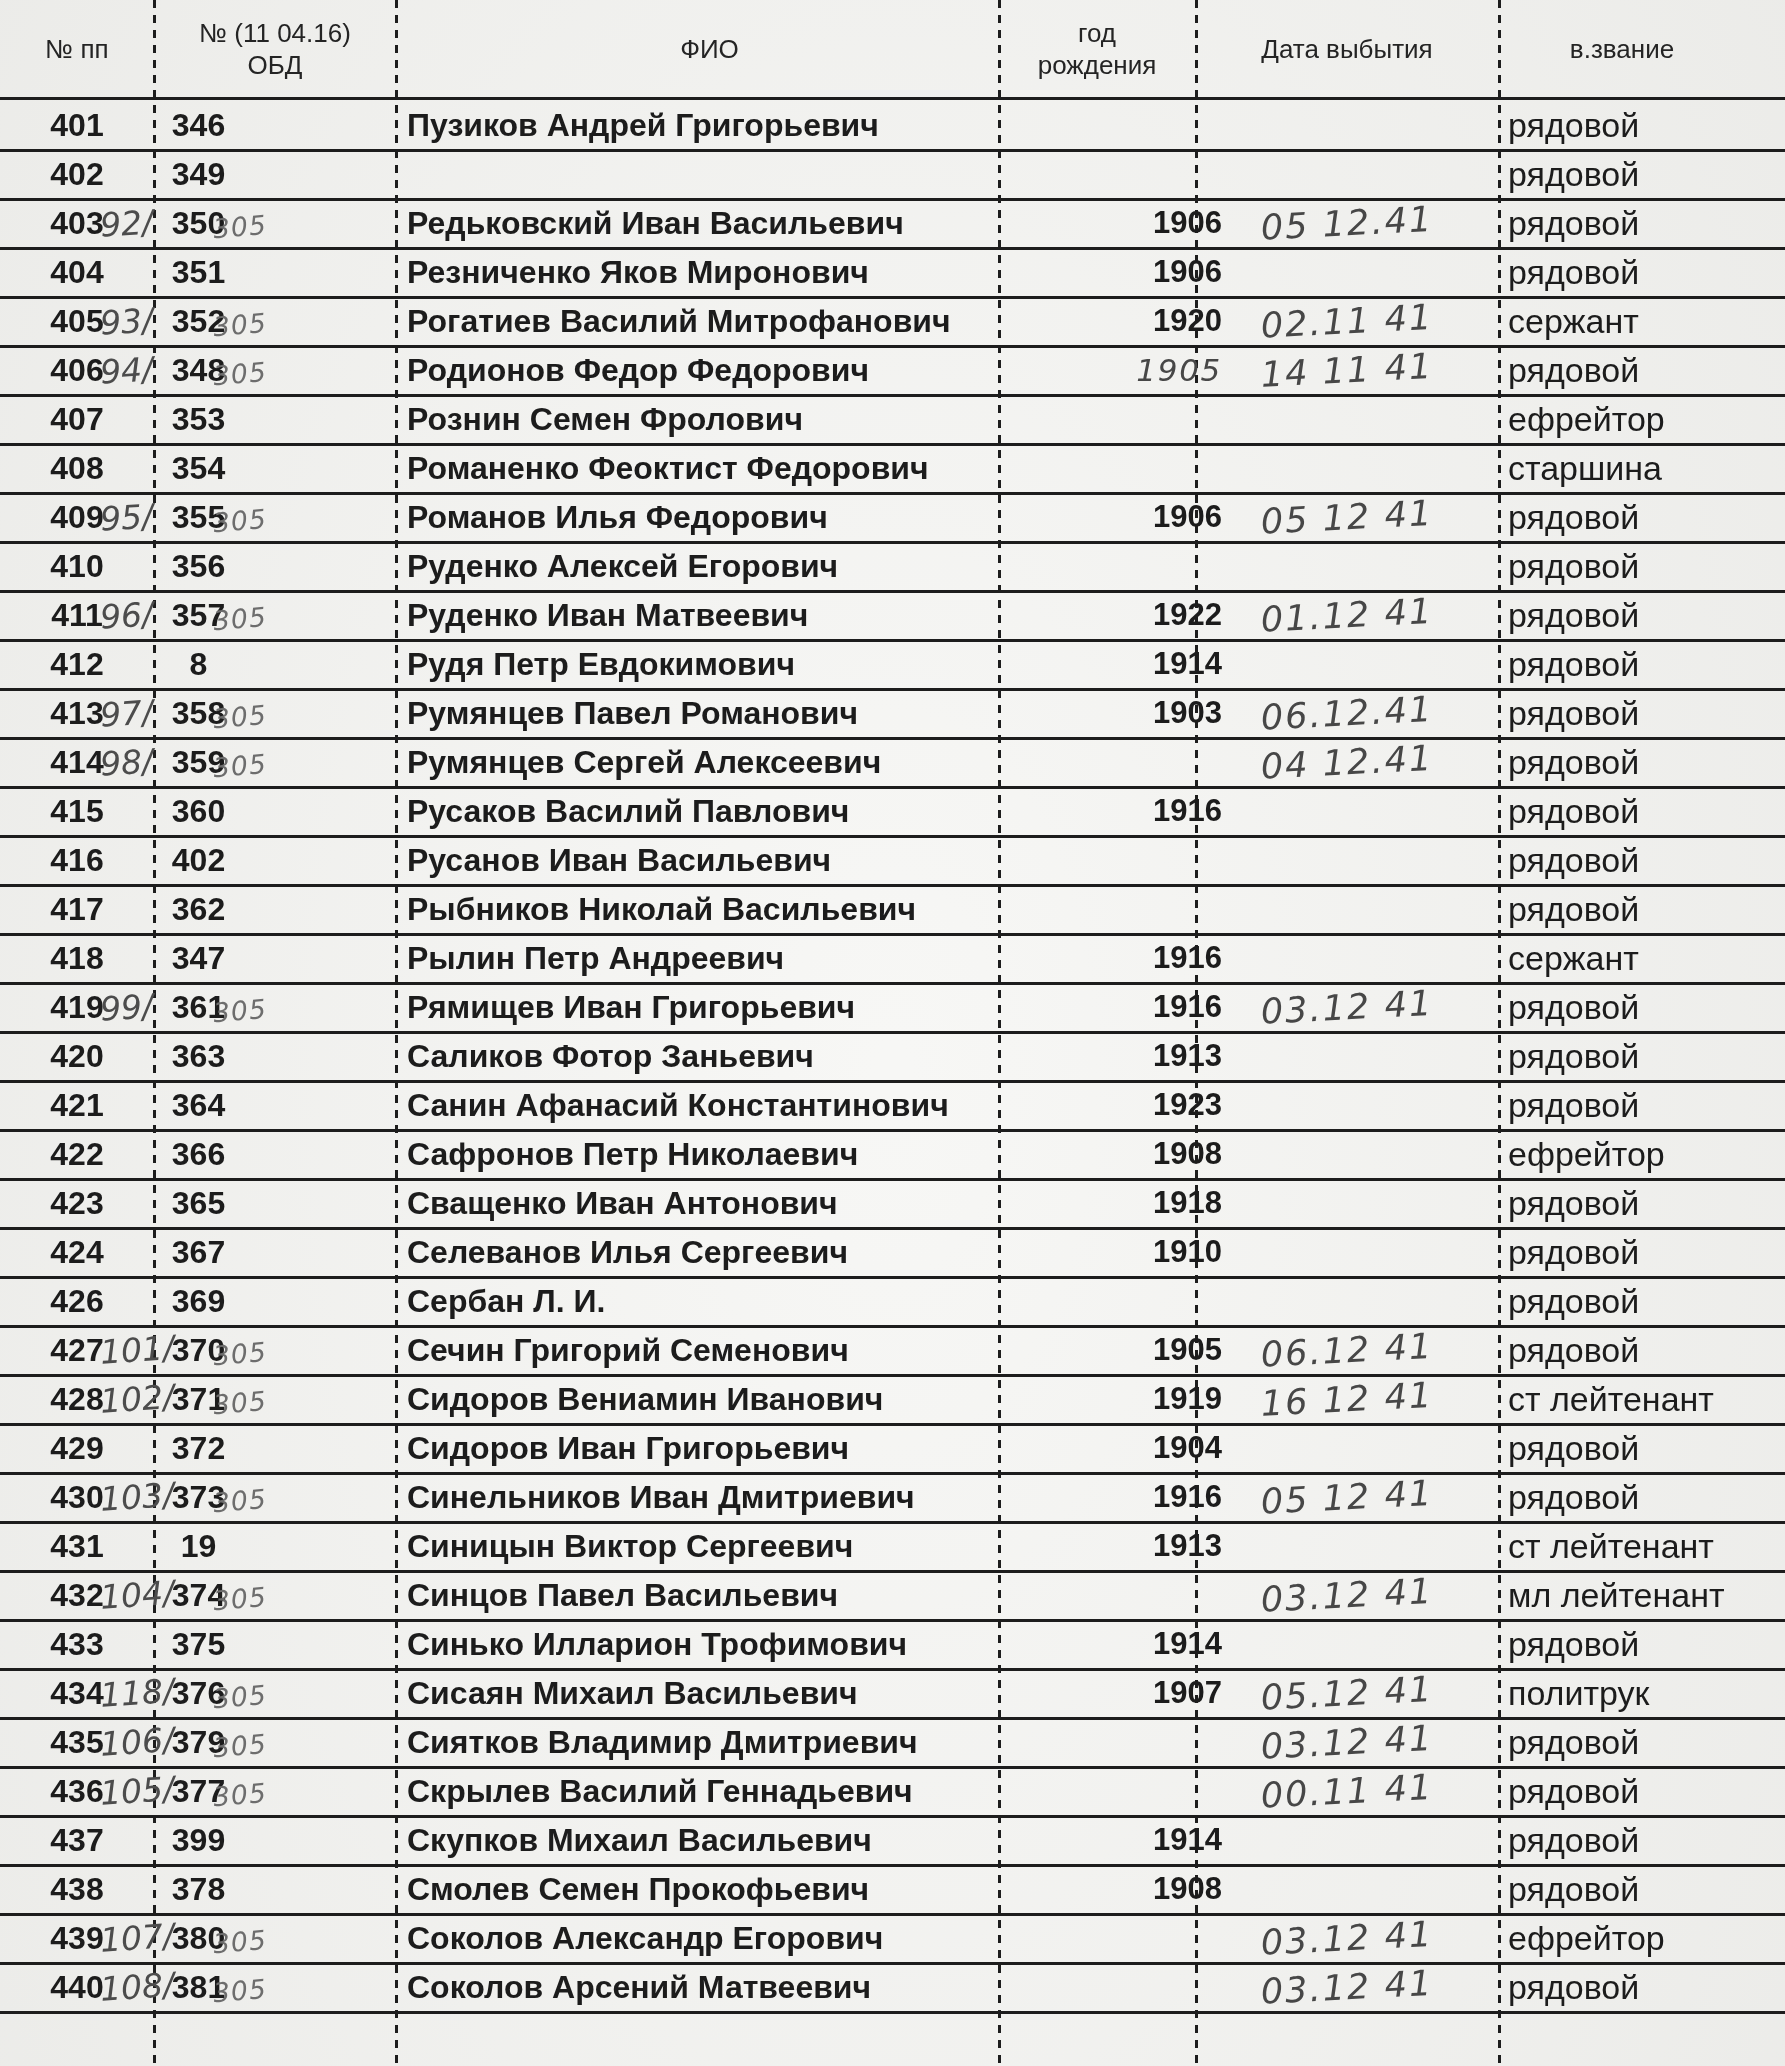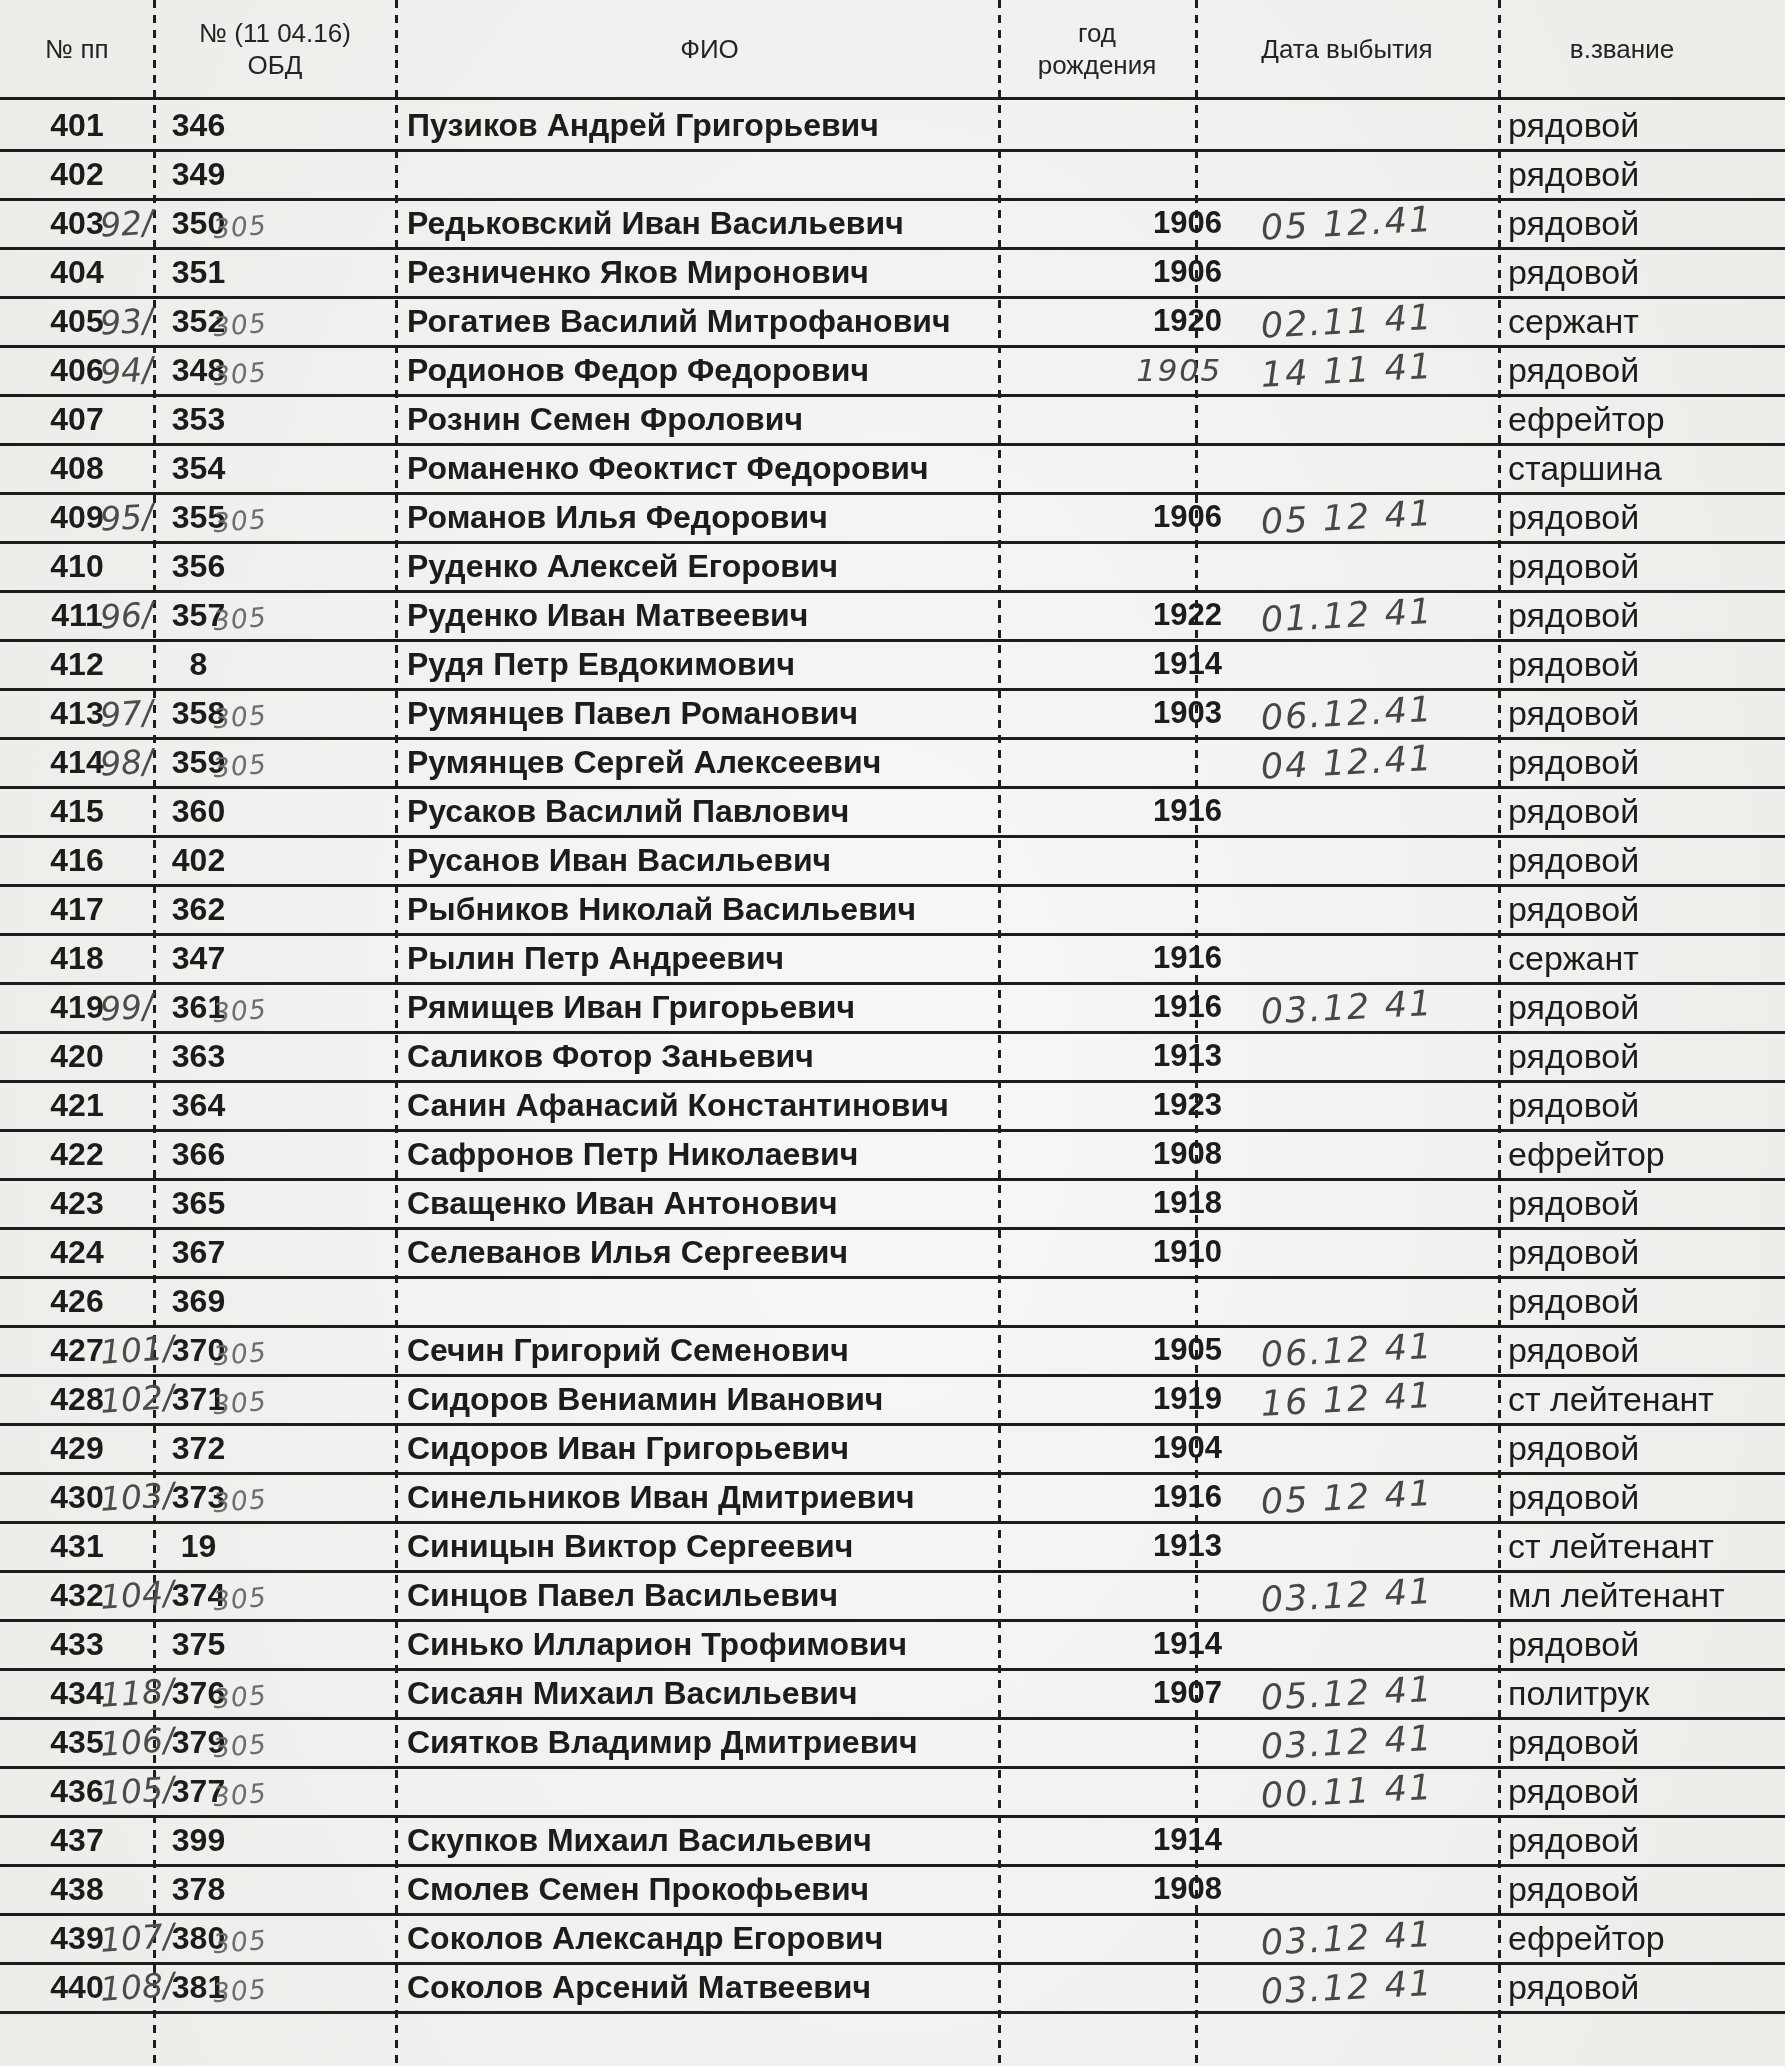--- a/index.html
+++ b/index.html
@@ -279,20 +279,21 @@
         <div class="row">
           <div class="cell num">424</div>
           <div class="cell obd">367</div>
           <div class="cell fio">Селеванов Илья Сергеевич</div>
           <div class="cell birth">1910</div>
           <div class="cell rank">рядовой</div>
         </div>
         <div class="row">
           <div class="cell num">426</div>
           <div class="cell obd">369</div>
+          <div class="cell fio">Сербан Л. И.</div>
           <div class="cell birth"></div>
           <div class="cell rank">рядовой</div>
         </div>
         <div class="row">
           <div class="cell num">427</div>
           <div class="cell hw hwnum">101/</div>
           <div class="cell obd">370</div>
           <div class="cell hw hw305">305</div>
           <div class="cell fio">Сечин Григорий Семенович</div>
           <div class="cell birth">1905</div>
@@ -368,20 +369,21 @@
           <div class="cell fio">Сиятков Владимир Дмитриевич</div>
           <div class="cell birth"></div>
           <div class="cell hw date">03.12 41</div>
           <div class="cell rank">рядовой</div>
         </div>
         <div class="row">
           <div class="cell num">436</div>
           <div class="cell hw hwnum">105/</div>
           <div class="cell obd">377</div>
           <div class="cell hw hw305">305</div>
+          <div class="cell fio">Скрылев Василий Геннадьевич</div>
           <div class="cell birth"></div>
           <div class="cell hw date">00.11 41</div>
           <div class="cell rank">рядовой</div>
         </div>
         <div class="row">
           <div class="cell num">437</div>
           <div class="cell obd">399</div>
           <div class="cell fio">Скупков Михаил Васильевич</div>
           <div class="cell birth">1914</div>
           <div class="cell rank">рядовой</div>

